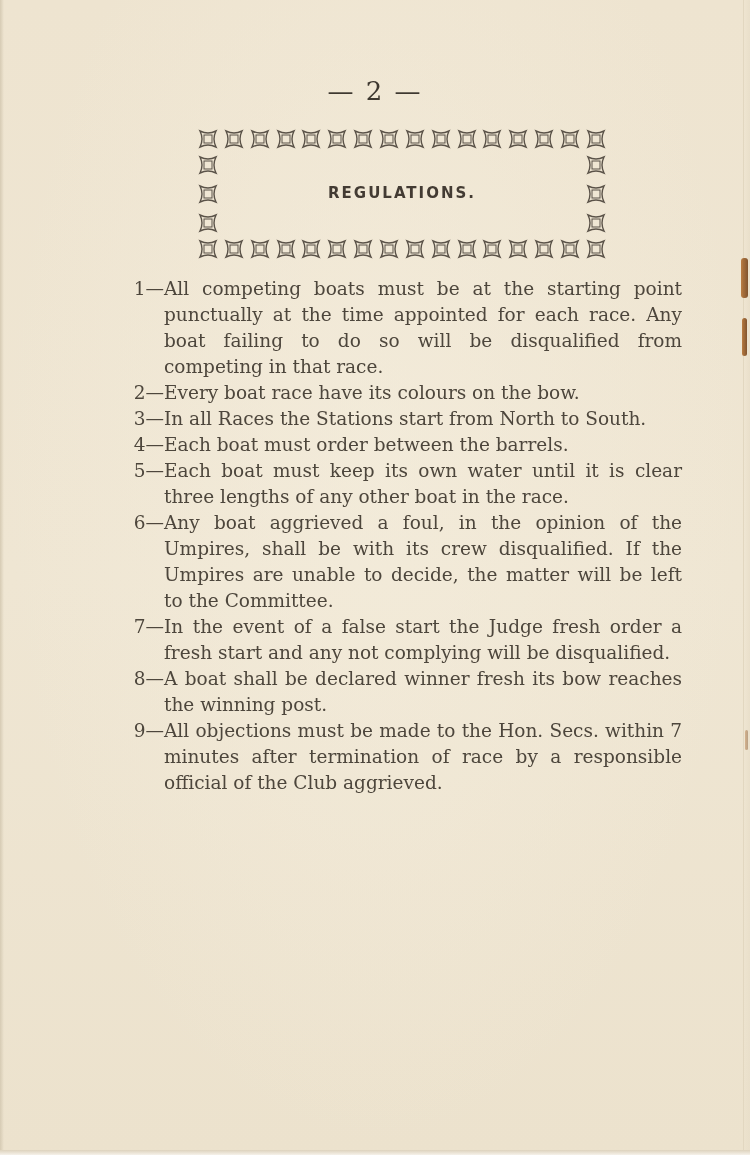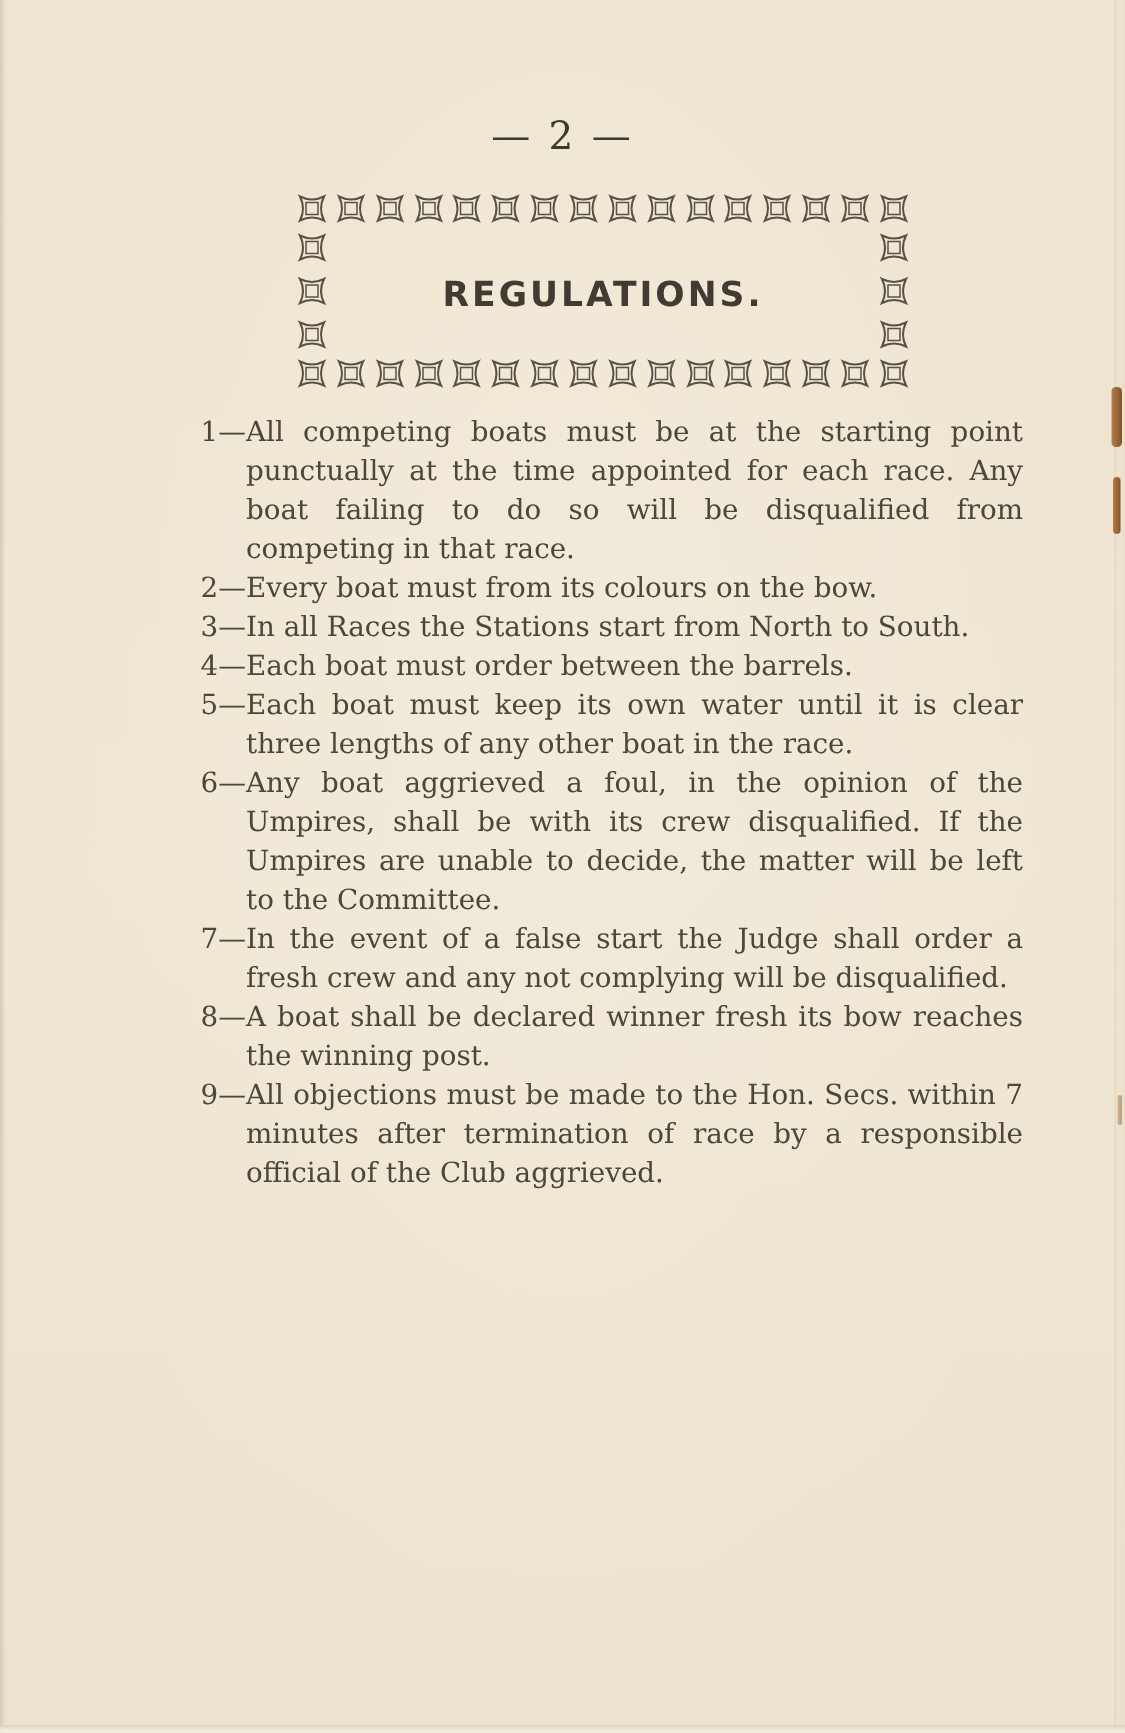--- a/index.html
+++ b/index.html
@@ -54,21 +54,21 @@
     }
     .orn-col.left { left: 0; }
     .orn-col.right { right: 0; }
     .orn {
       width: 22px; height: 22px; display: block;
     }
     .title {
       position: absolute; left: 0; right: 0; top: 56px;
       text-align: center;
       font-family: "DejaVu Sans", "Liberation Sans", sans-serif;
-      font-weight: bold; font-size: 23px; letter-spacing: 2px;
+      font-weight: bold; font-size: 15px; letter-spacing: 2px;
       color: #433b33;
     }
     .regs {
       position: absolute; left: 130px; top: 276px; width: 552px;
       font-size: 18.5px; line-height: 26px; color: #4d463c;
     }
     .reg {
       display: flex; margin: 0;
     }
     .reg-num {
@@ -256,41 +256,41 @@
     <div class="title">REGULATIONS.</div>
   </div>
 
   <div class="regs">
     <div class="reg">
       <span class="reg-num">1—</span>
       <span class="reg-text">All competing boats must be at the starting point punctually at the time appointed for each race.  Any boat failing to do so will be disqualified from competing in that race.</span>
     </div>
     <div class="reg">
       <span class="reg-num">2—</span>
-      <span class="reg-text">Every boat must from its colours on the bow.</span>
+      <span class="reg-text">Every boat race have its colours on the bow.</span>
     </div>
     <div class="reg">
       <span class="reg-num">3—</span>
       <span class="reg-text">In all Races the Stations start from North to South.</span>
     </div>
     <div class="reg">
       <span class="reg-num">4—</span>
       <span class="reg-text">Each boat must order between the barrels.</span>
     </div>
     <div class="reg">
       <span class="reg-num">5—</span>
       <span class="reg-text">Each boat must keep its own water until it is clear three lengths of any other boat in the race.</span>
     </div>
     <div class="reg">
       <span class="reg-num">6—</span>
       <span class="reg-text">Any boat aggrieved a foul, in the opinion of the Umpires, shall be with its crew disqualified.  If the Umpires are unable to decide, the matter will be left to the Committee.</span>
     </div>
     <div class="reg">
       <span class="reg-num">7—</span>
-      <span class="reg-text">In the event of a false start the Judge shall order a fresh crew and any not complying will be disqualified.</span>
+      <span class="reg-text">In the event of a false start the Judge fresh order a fresh start and any not complying will be disqualified.</span>
     </div>
     <div class="reg">
       <span class="reg-num">8—</span>
       <span class="reg-text">A boat shall be declared winner fresh its bow reaches the winning post.</span>
     </div>
     <div class="reg">
       <span class="reg-num">9—</span>
       <span class="reg-text">All objections must be made to the Hon. Secs. within 7 minutes after termination of race by a responsible official of the Club aggrieved.</span>
     </div>
   </div>

